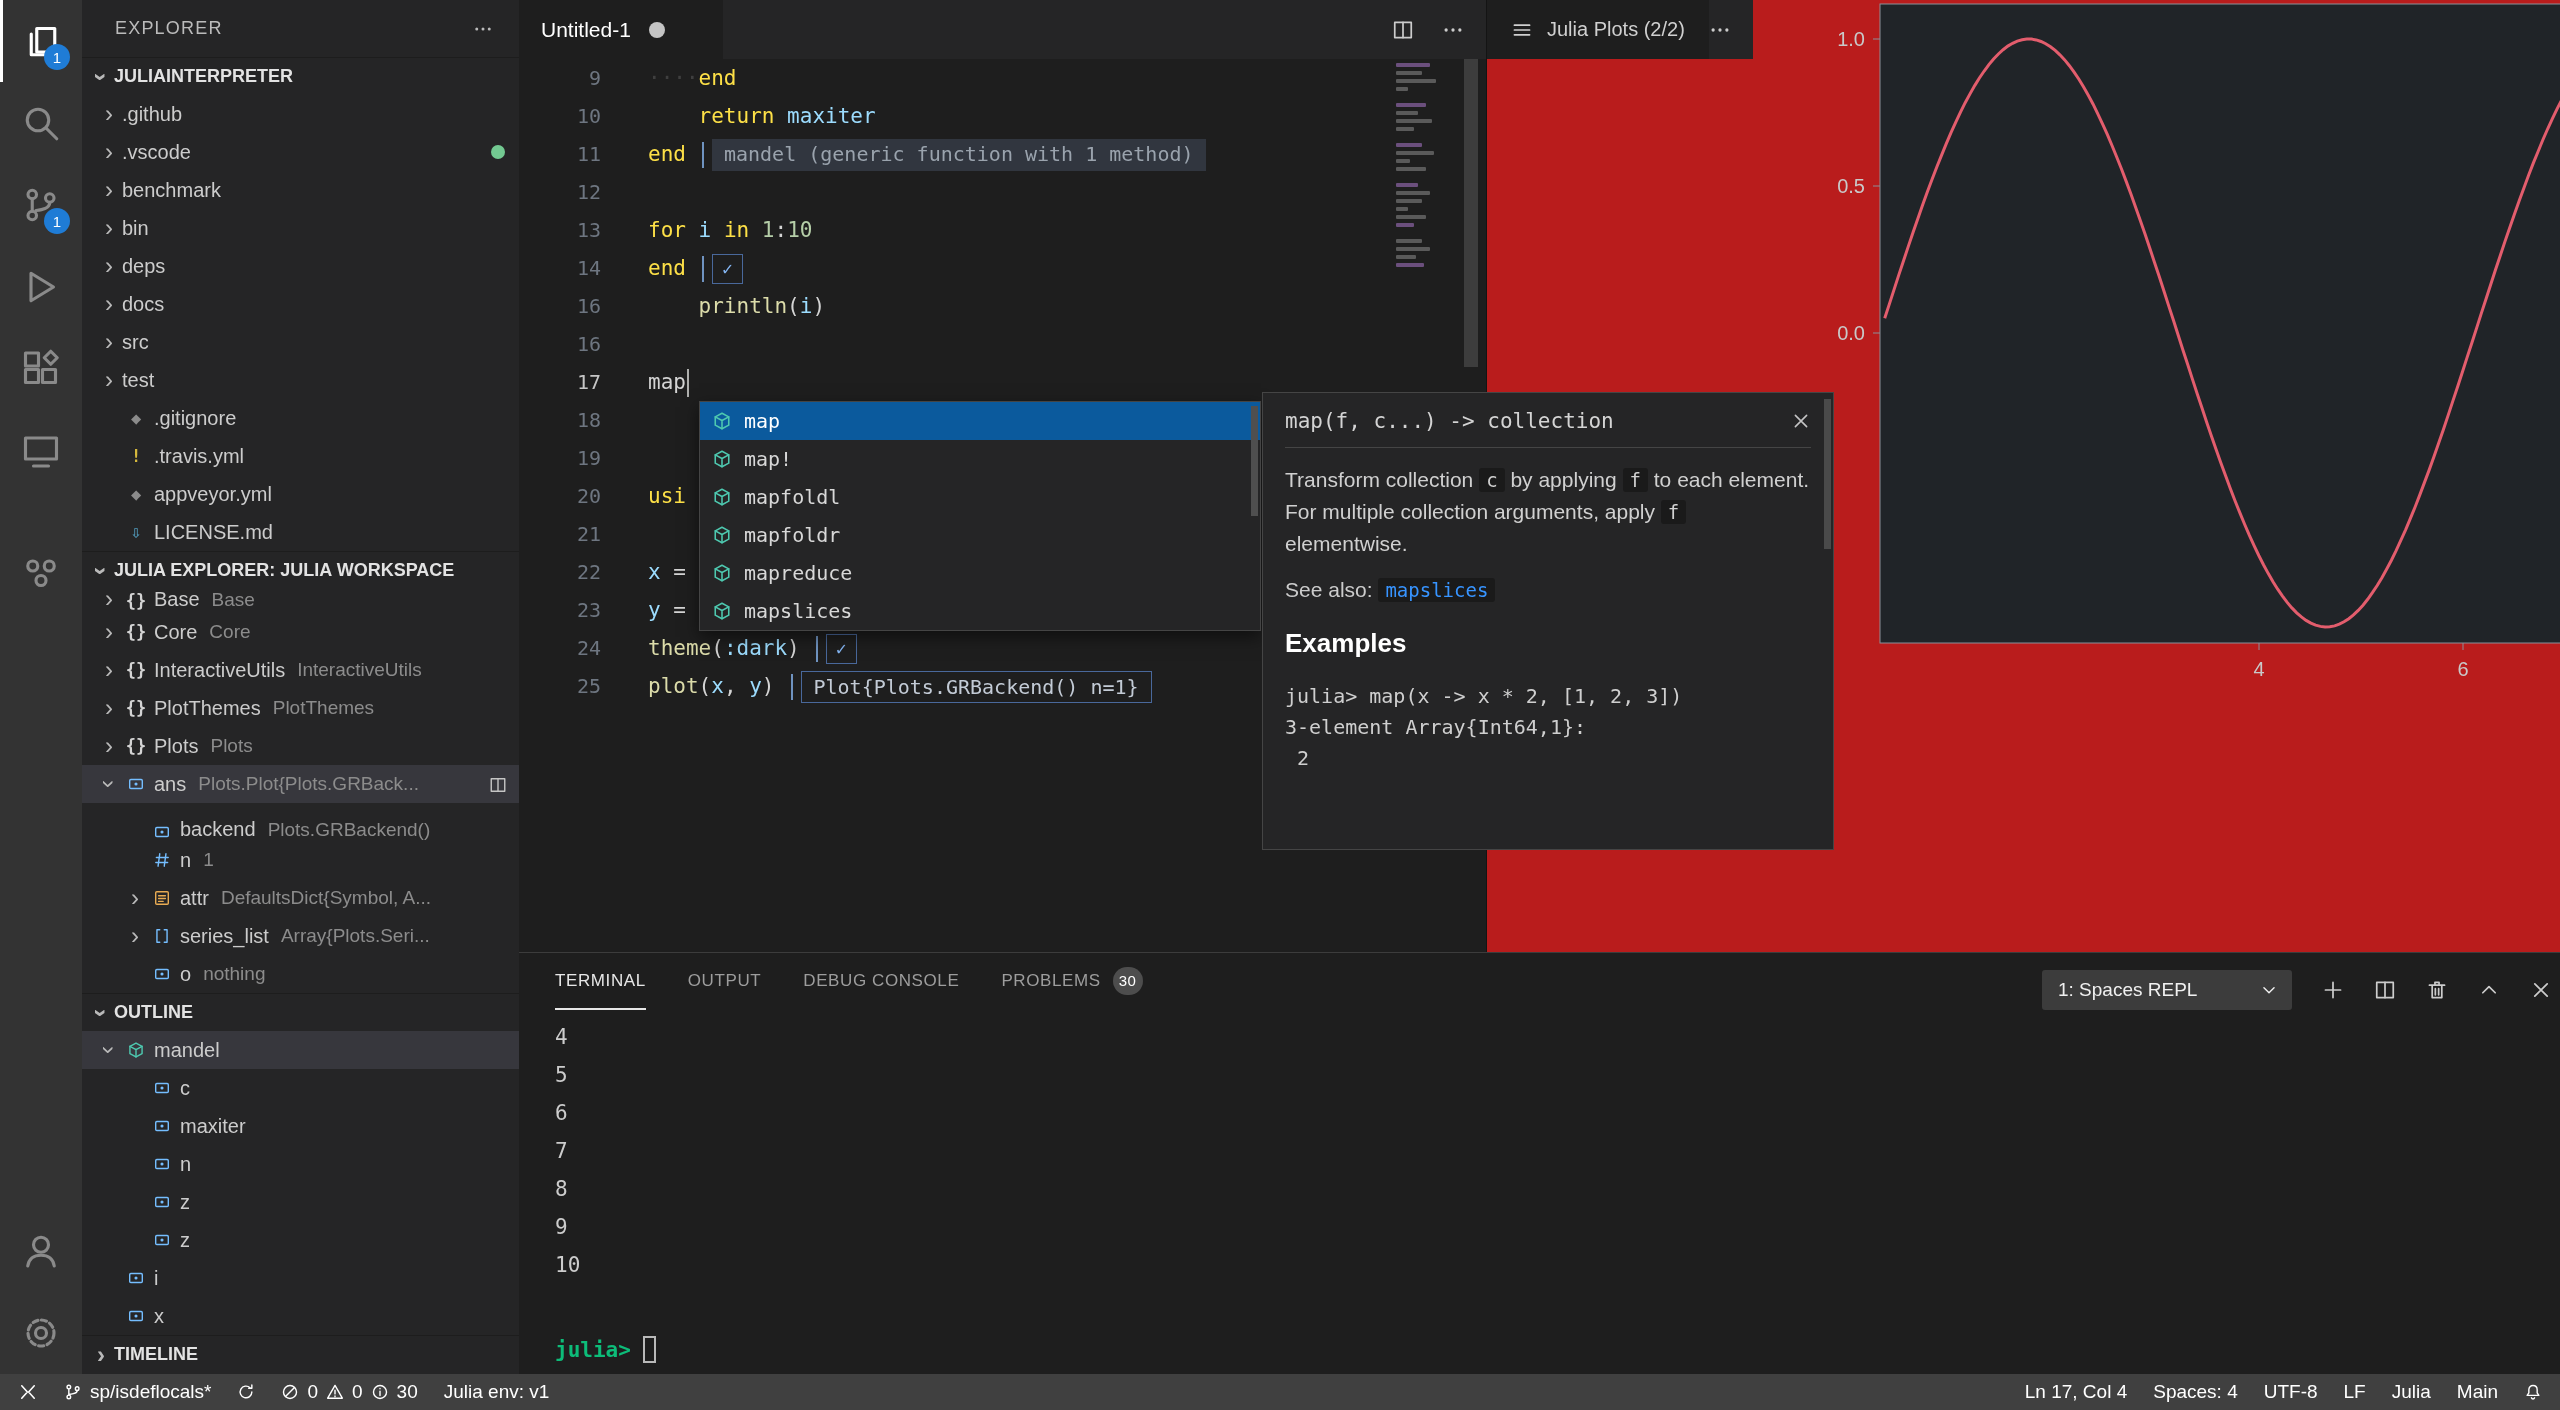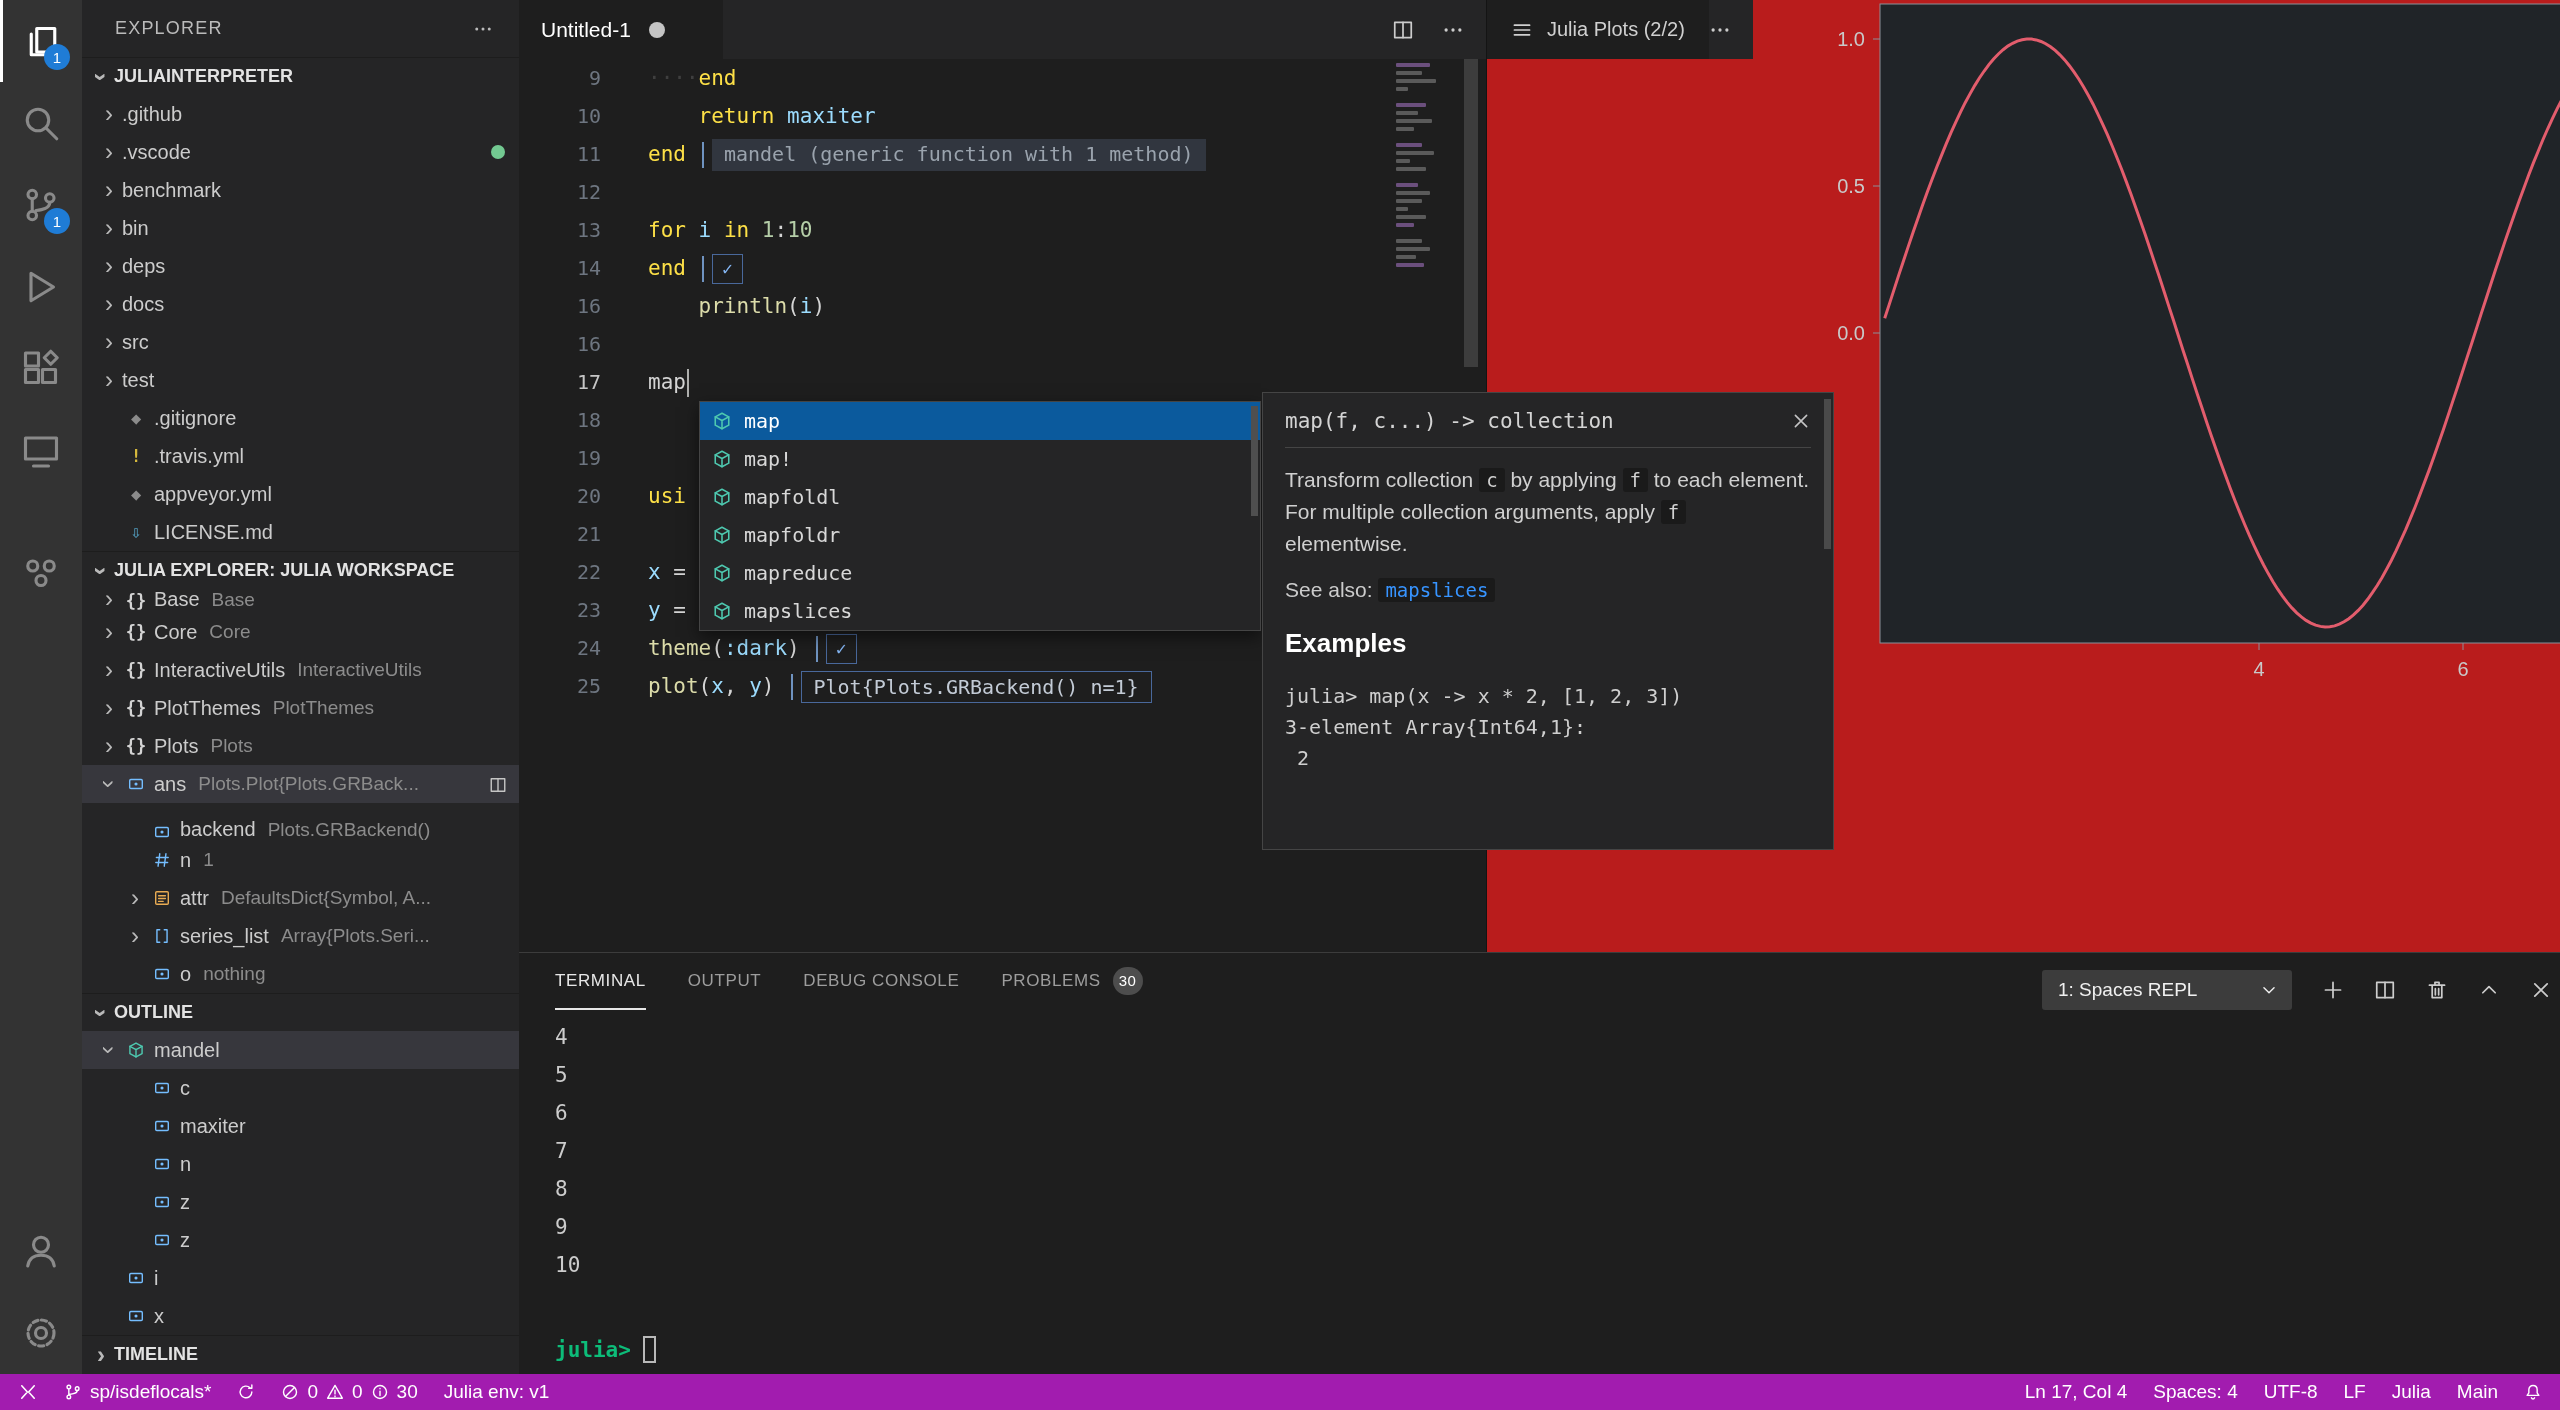--- a/index.html
+++ b/index.html
@@ -723,21 +723,21 @@
           </div>
         <div class="promptline">
           <span class="jprompt" id="jprompt" style="color: rgb(13, 188, 121);">julia&gt;</span>
           <span class="termcursor"></span>
         </div>
       </div>
     </div>
 
   </div>
 
-  <div class="statusbar" id="statusbar" style="background: #a21caf;">
+  <div class="statusbar" id="statusbar" style="background: #404040;">
     <div class="sb-l">
       <span class="sbitem">
           <svg class="ic i20">
             <use href="#i-remote-sb"></use>
           </svg>
         </span>
       <span class="sbitem">
         <svg class="ic i18">
             <use href="#i-branch"></use>
           </svg>

